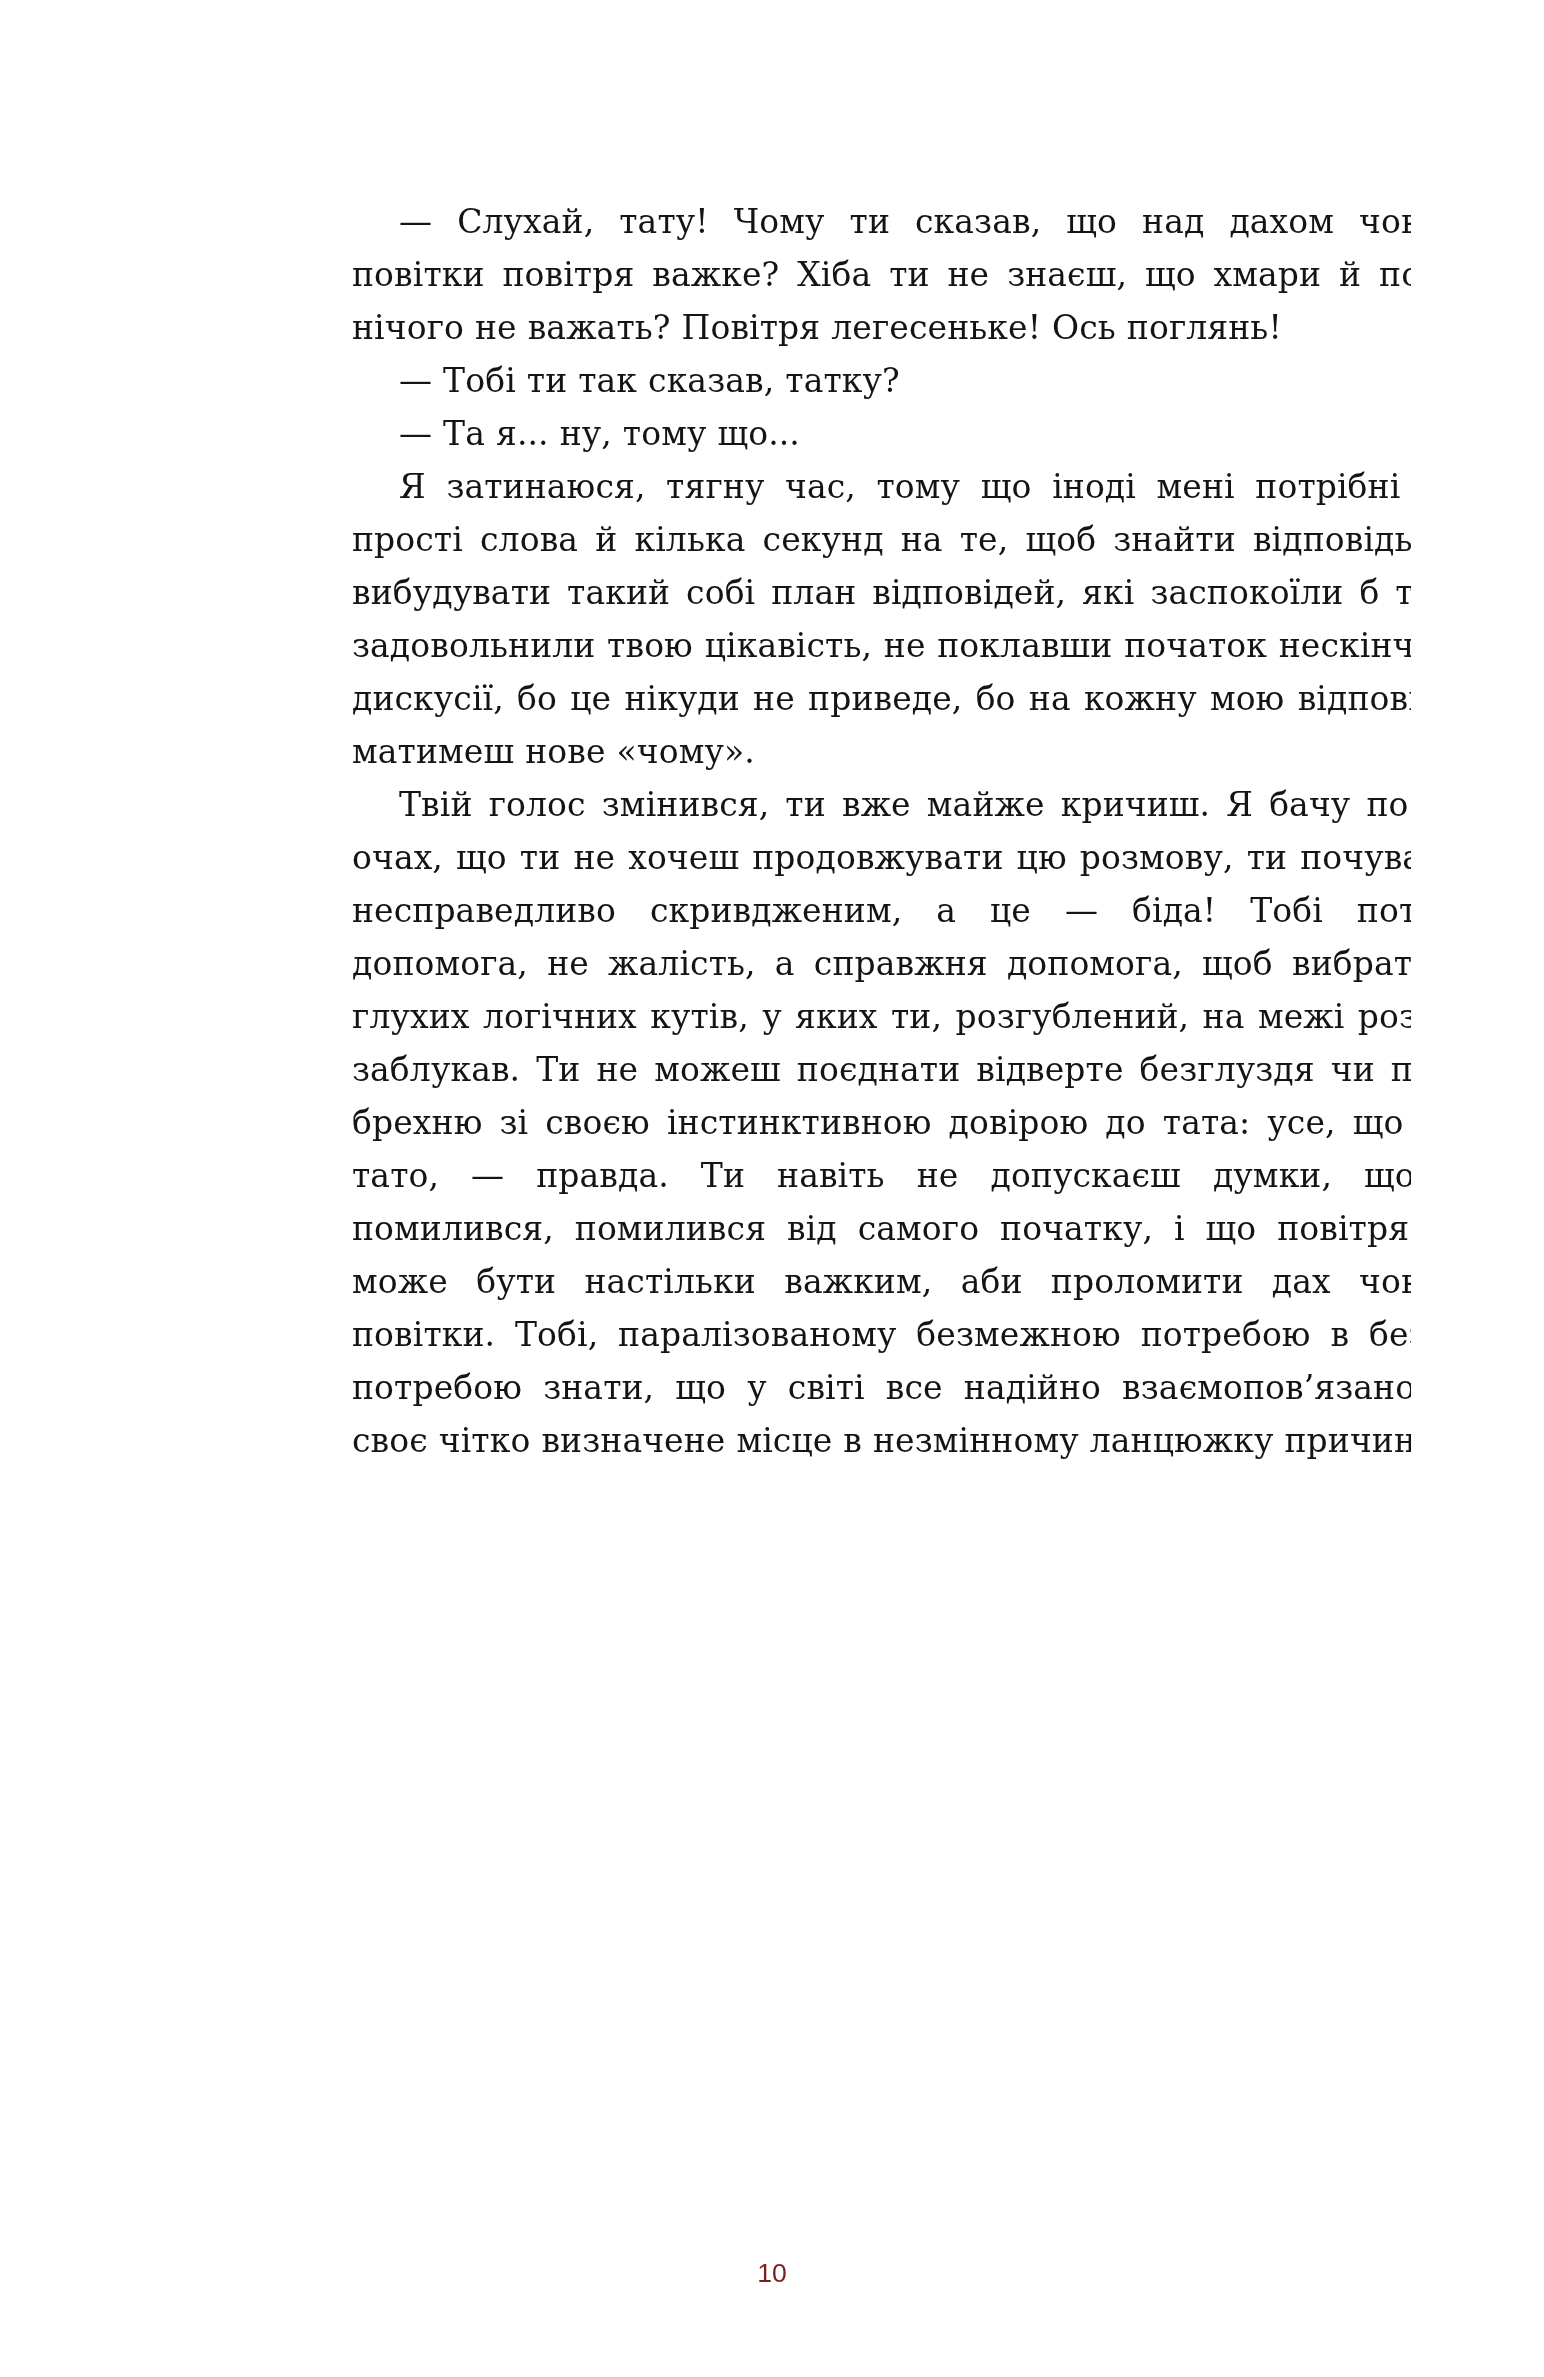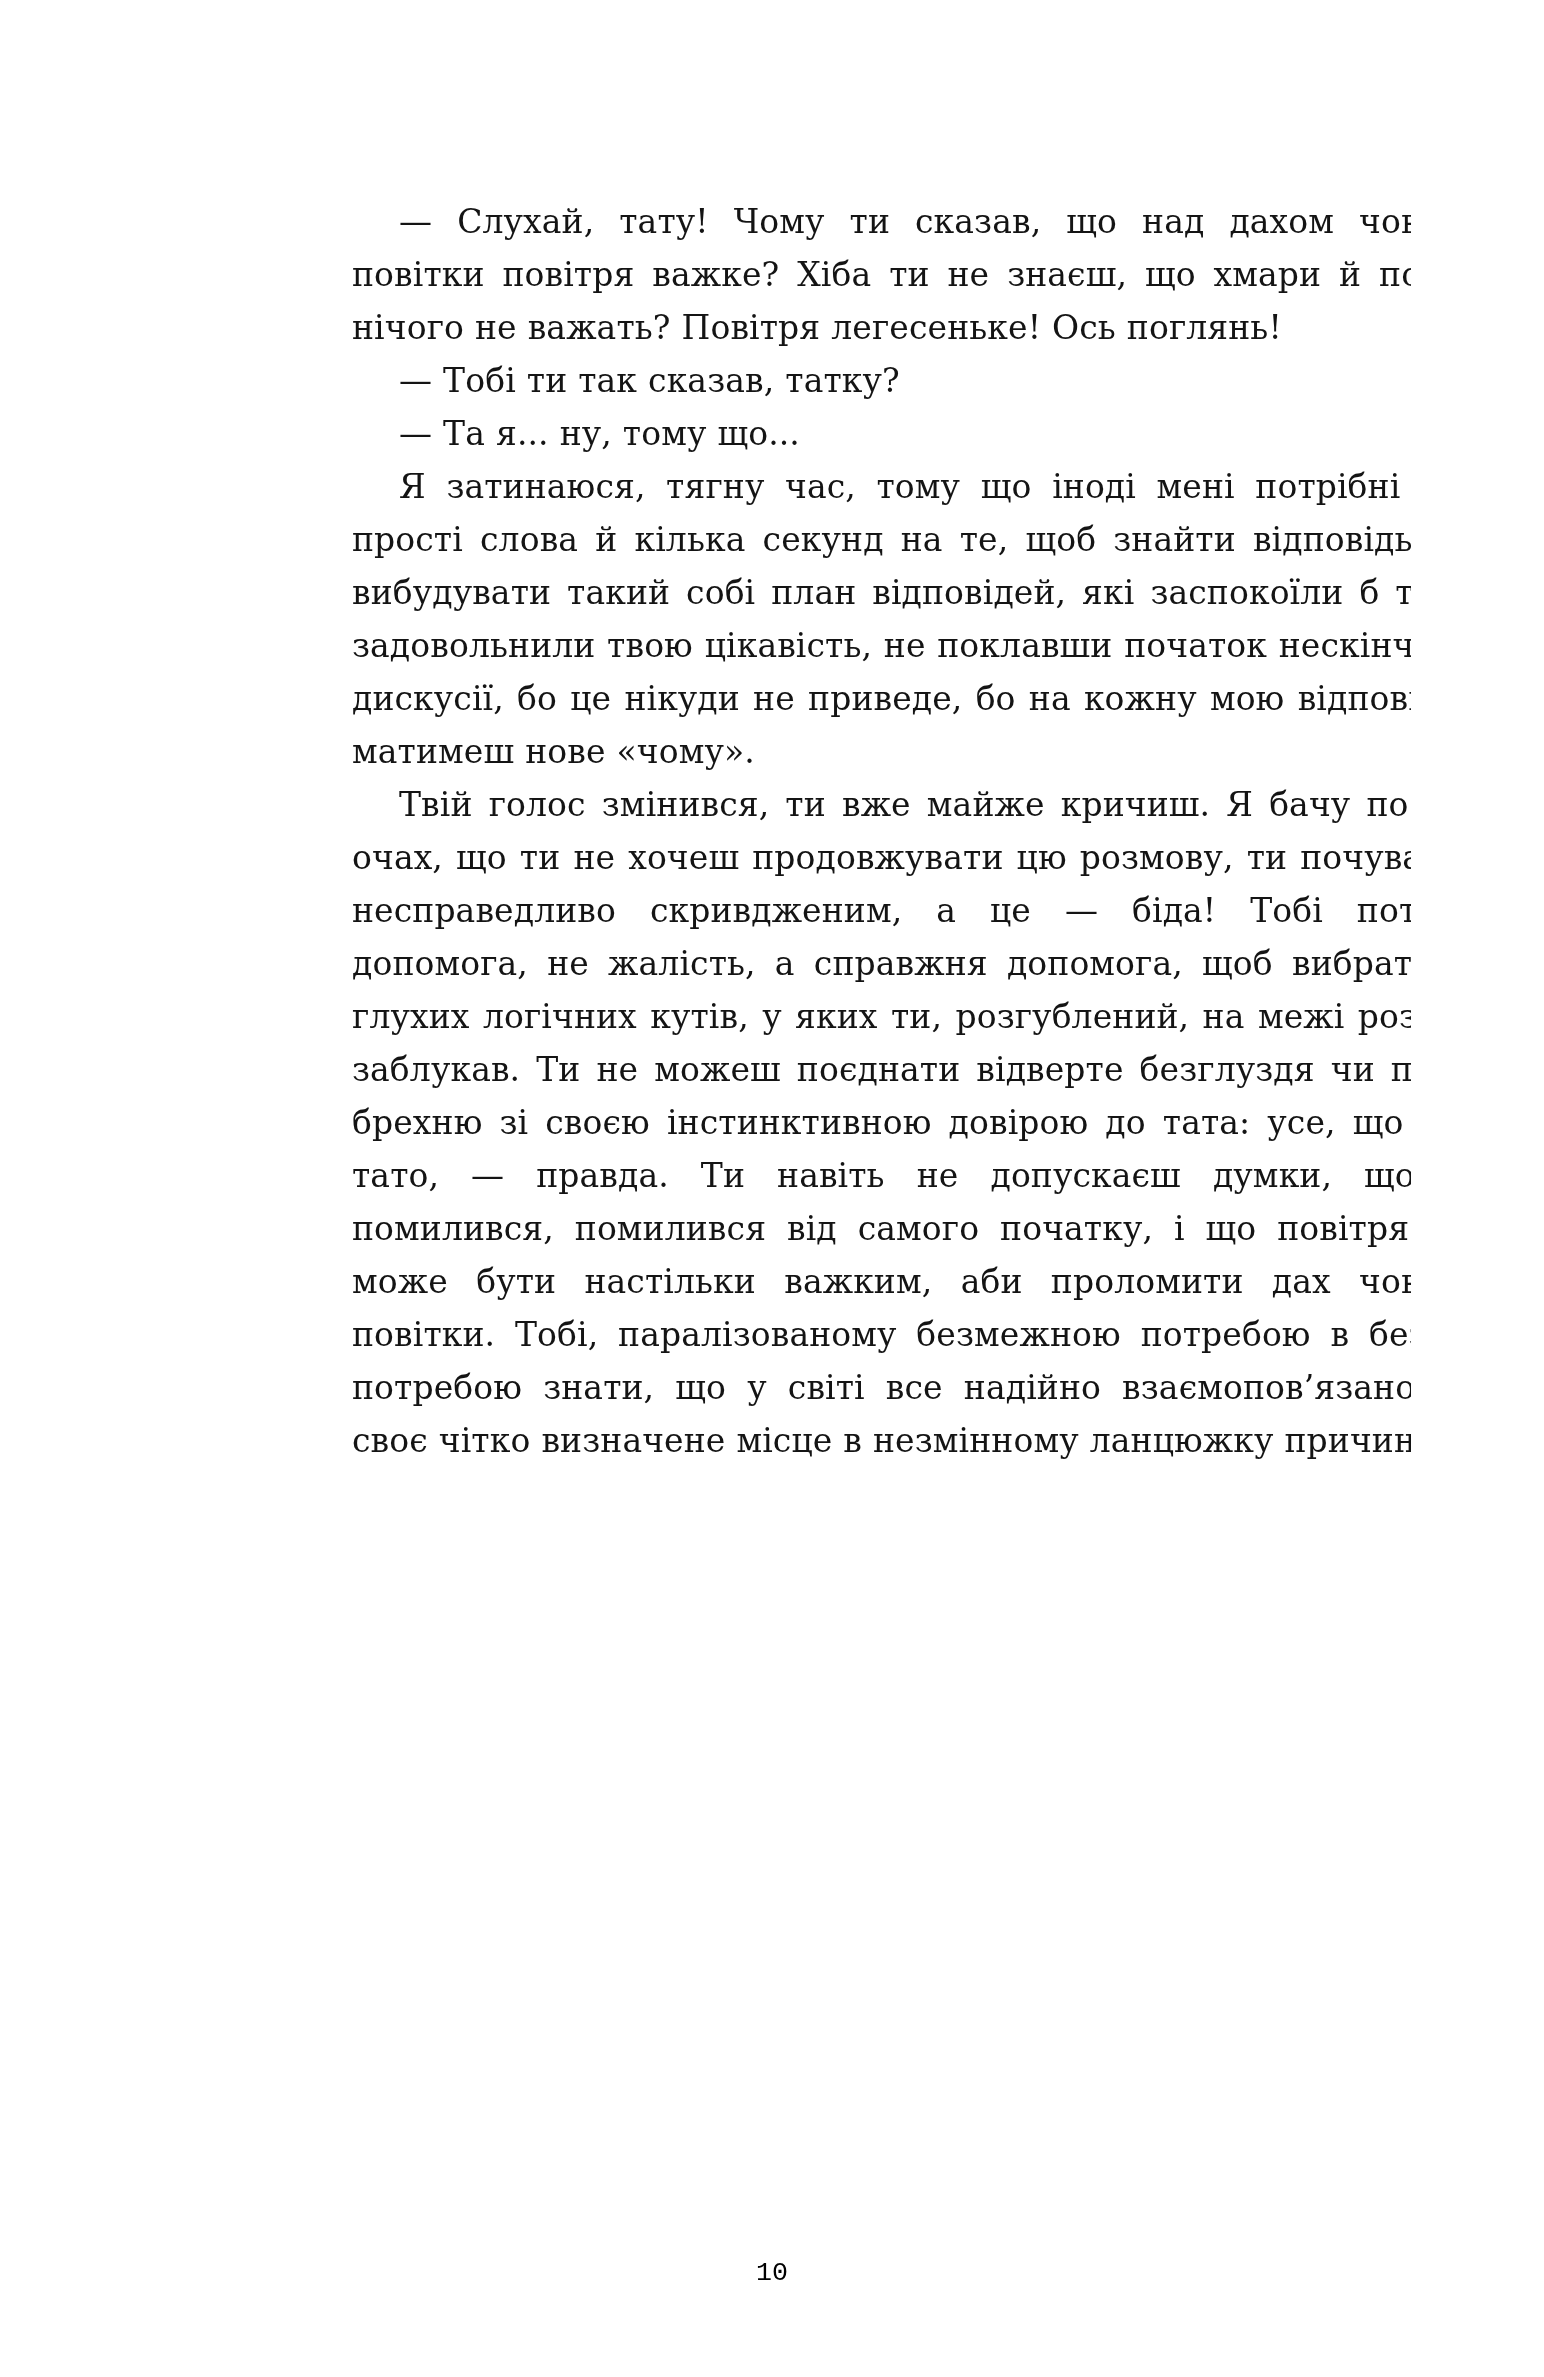--- a/index.html
+++ b/index.html
@@ -40,22 +40,22 @@
     text-indent: 47px;
   }
   .page-number {
     position: absolute;
     left: 0;
     right: 0;
     top: 2253px;
     text-align: center;
     font-size: 26.6px;
     line-height: 32px;
-    color: #000000;
-    font-family: Liberation Mono, monospace;
+    color: #7f1d1d;
+    font-family: Liberation Sans, sans-serif;
   }
 </style>
 </head>
 <body>
 
 <div class="page">
 
   <div class="text-block">
 
     <p class="para dialogue">— Слухай, тату! Чому ти сказав, що над дахом човнової повітки повітря важке? Хіба ти не знаєш, що хмари й повітря нічого не важать? Повітря легесеньке! Ось поглянь!</p>

